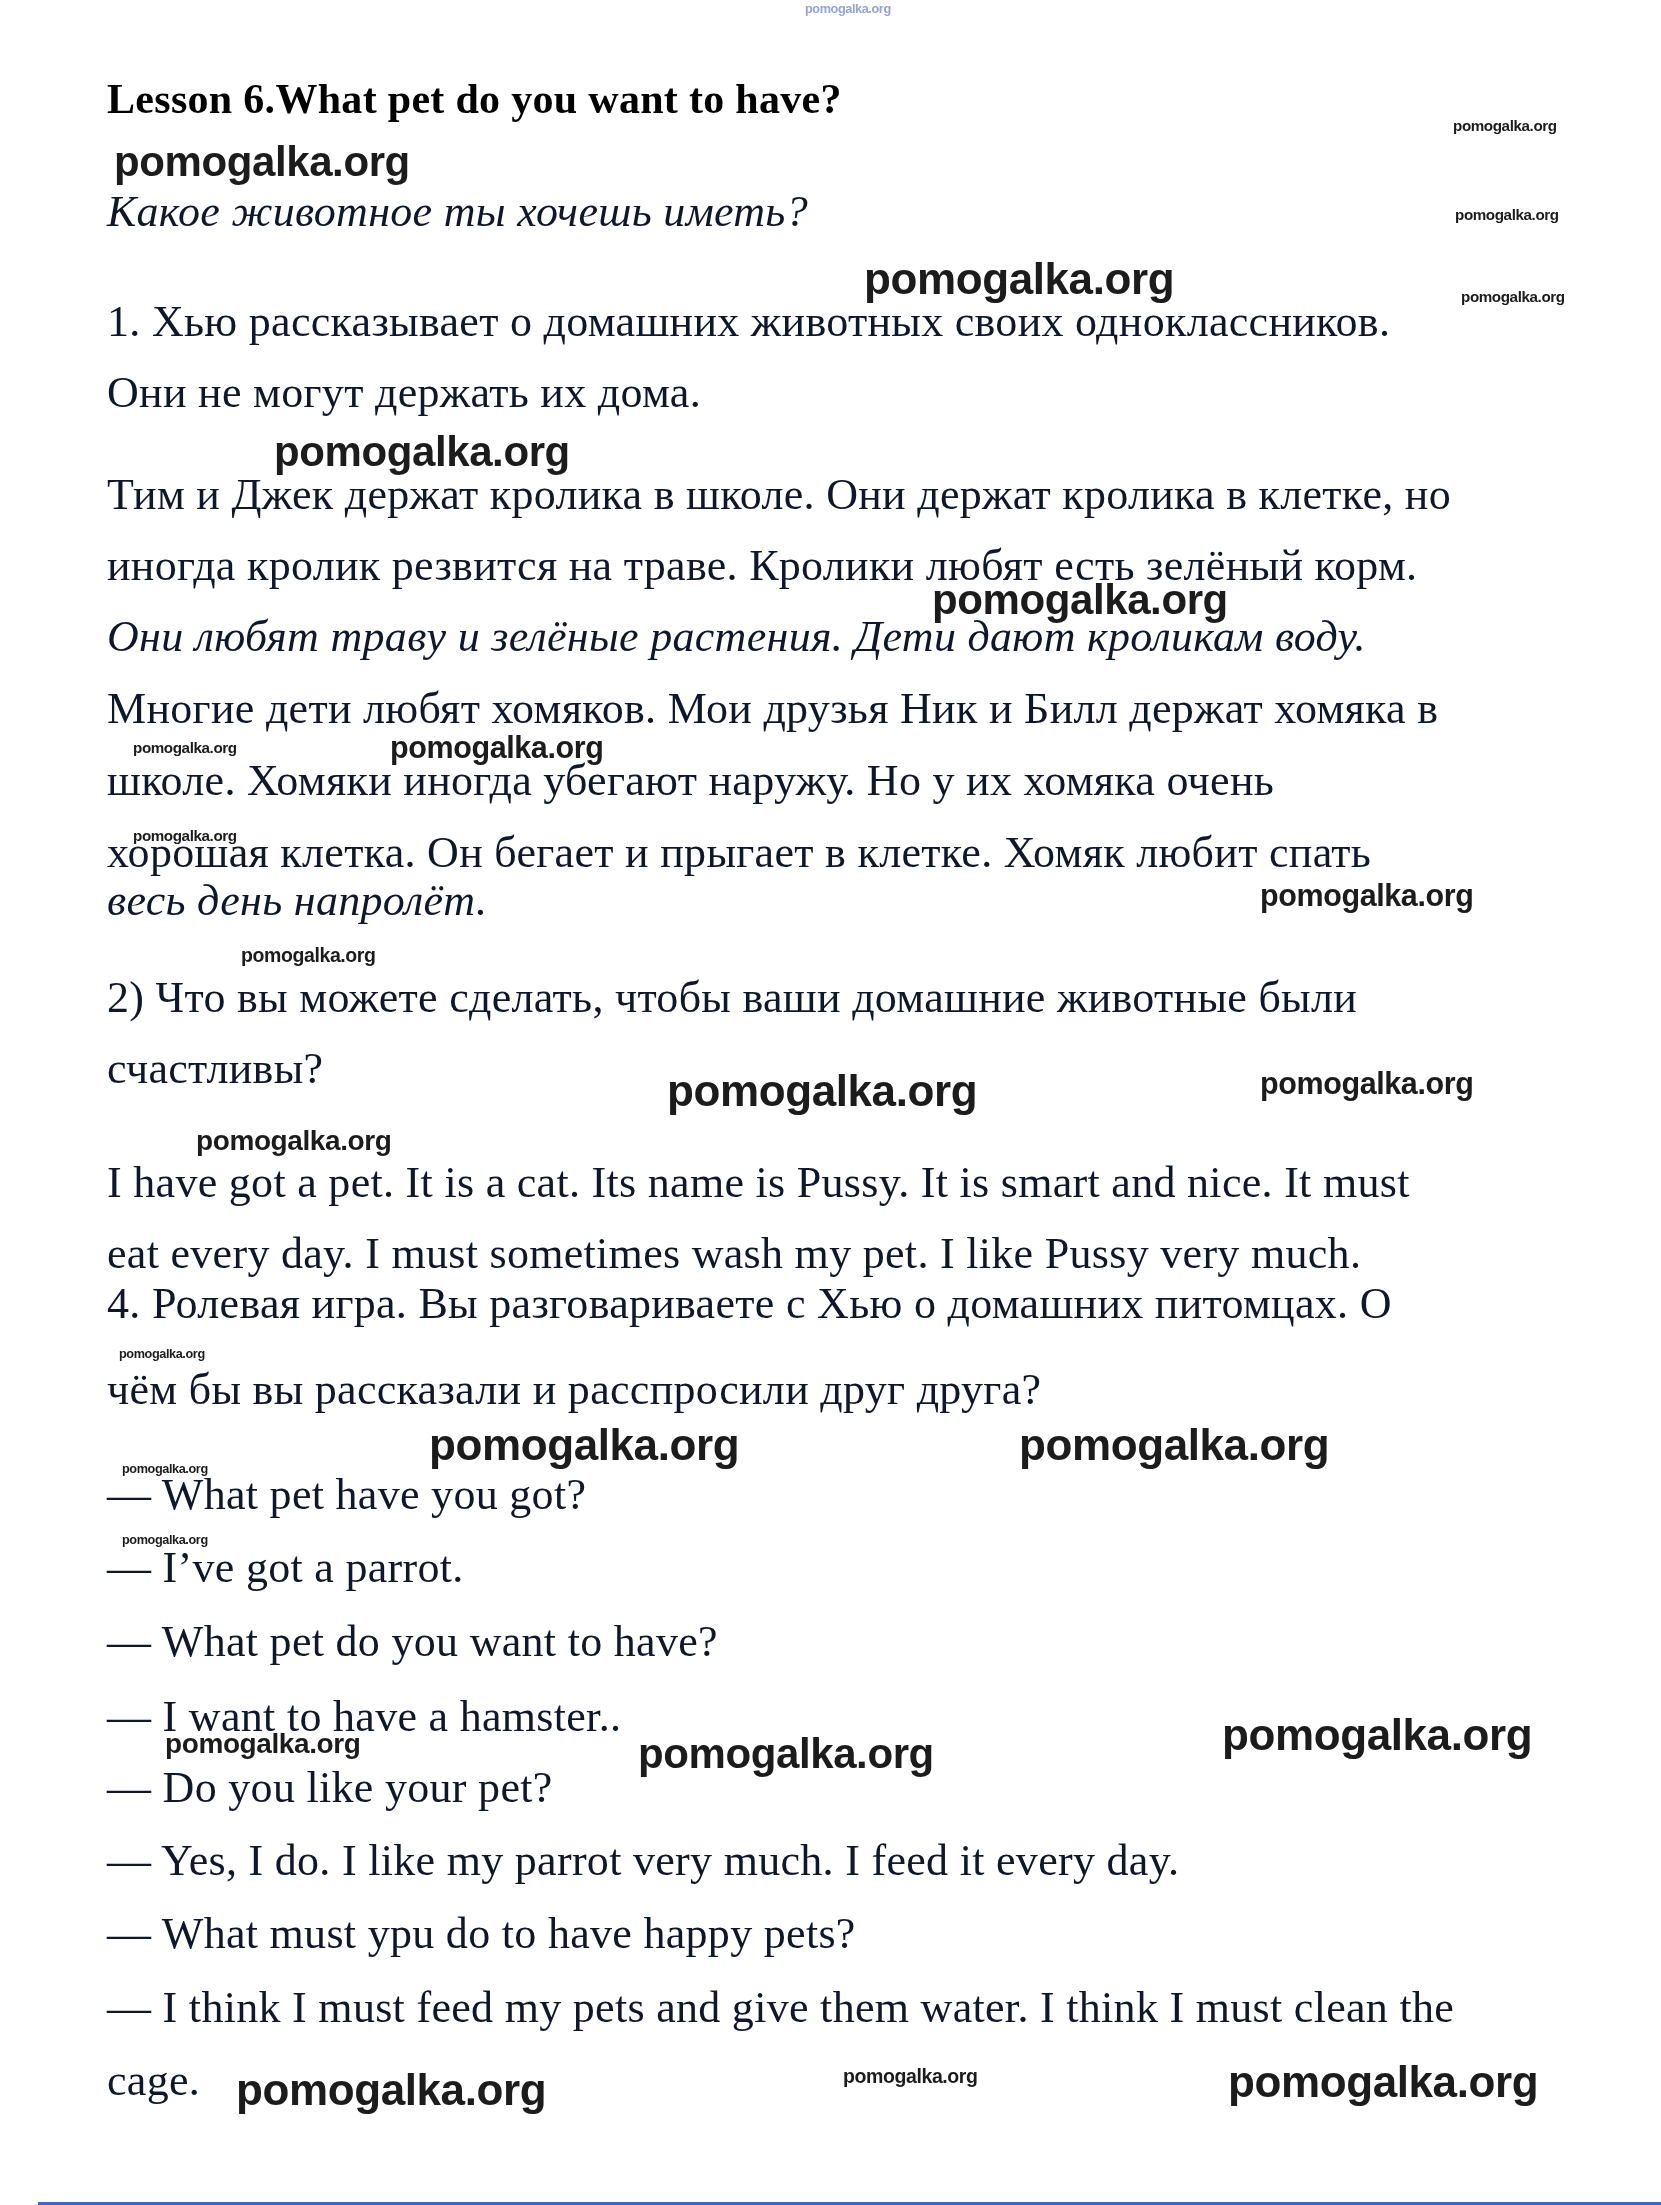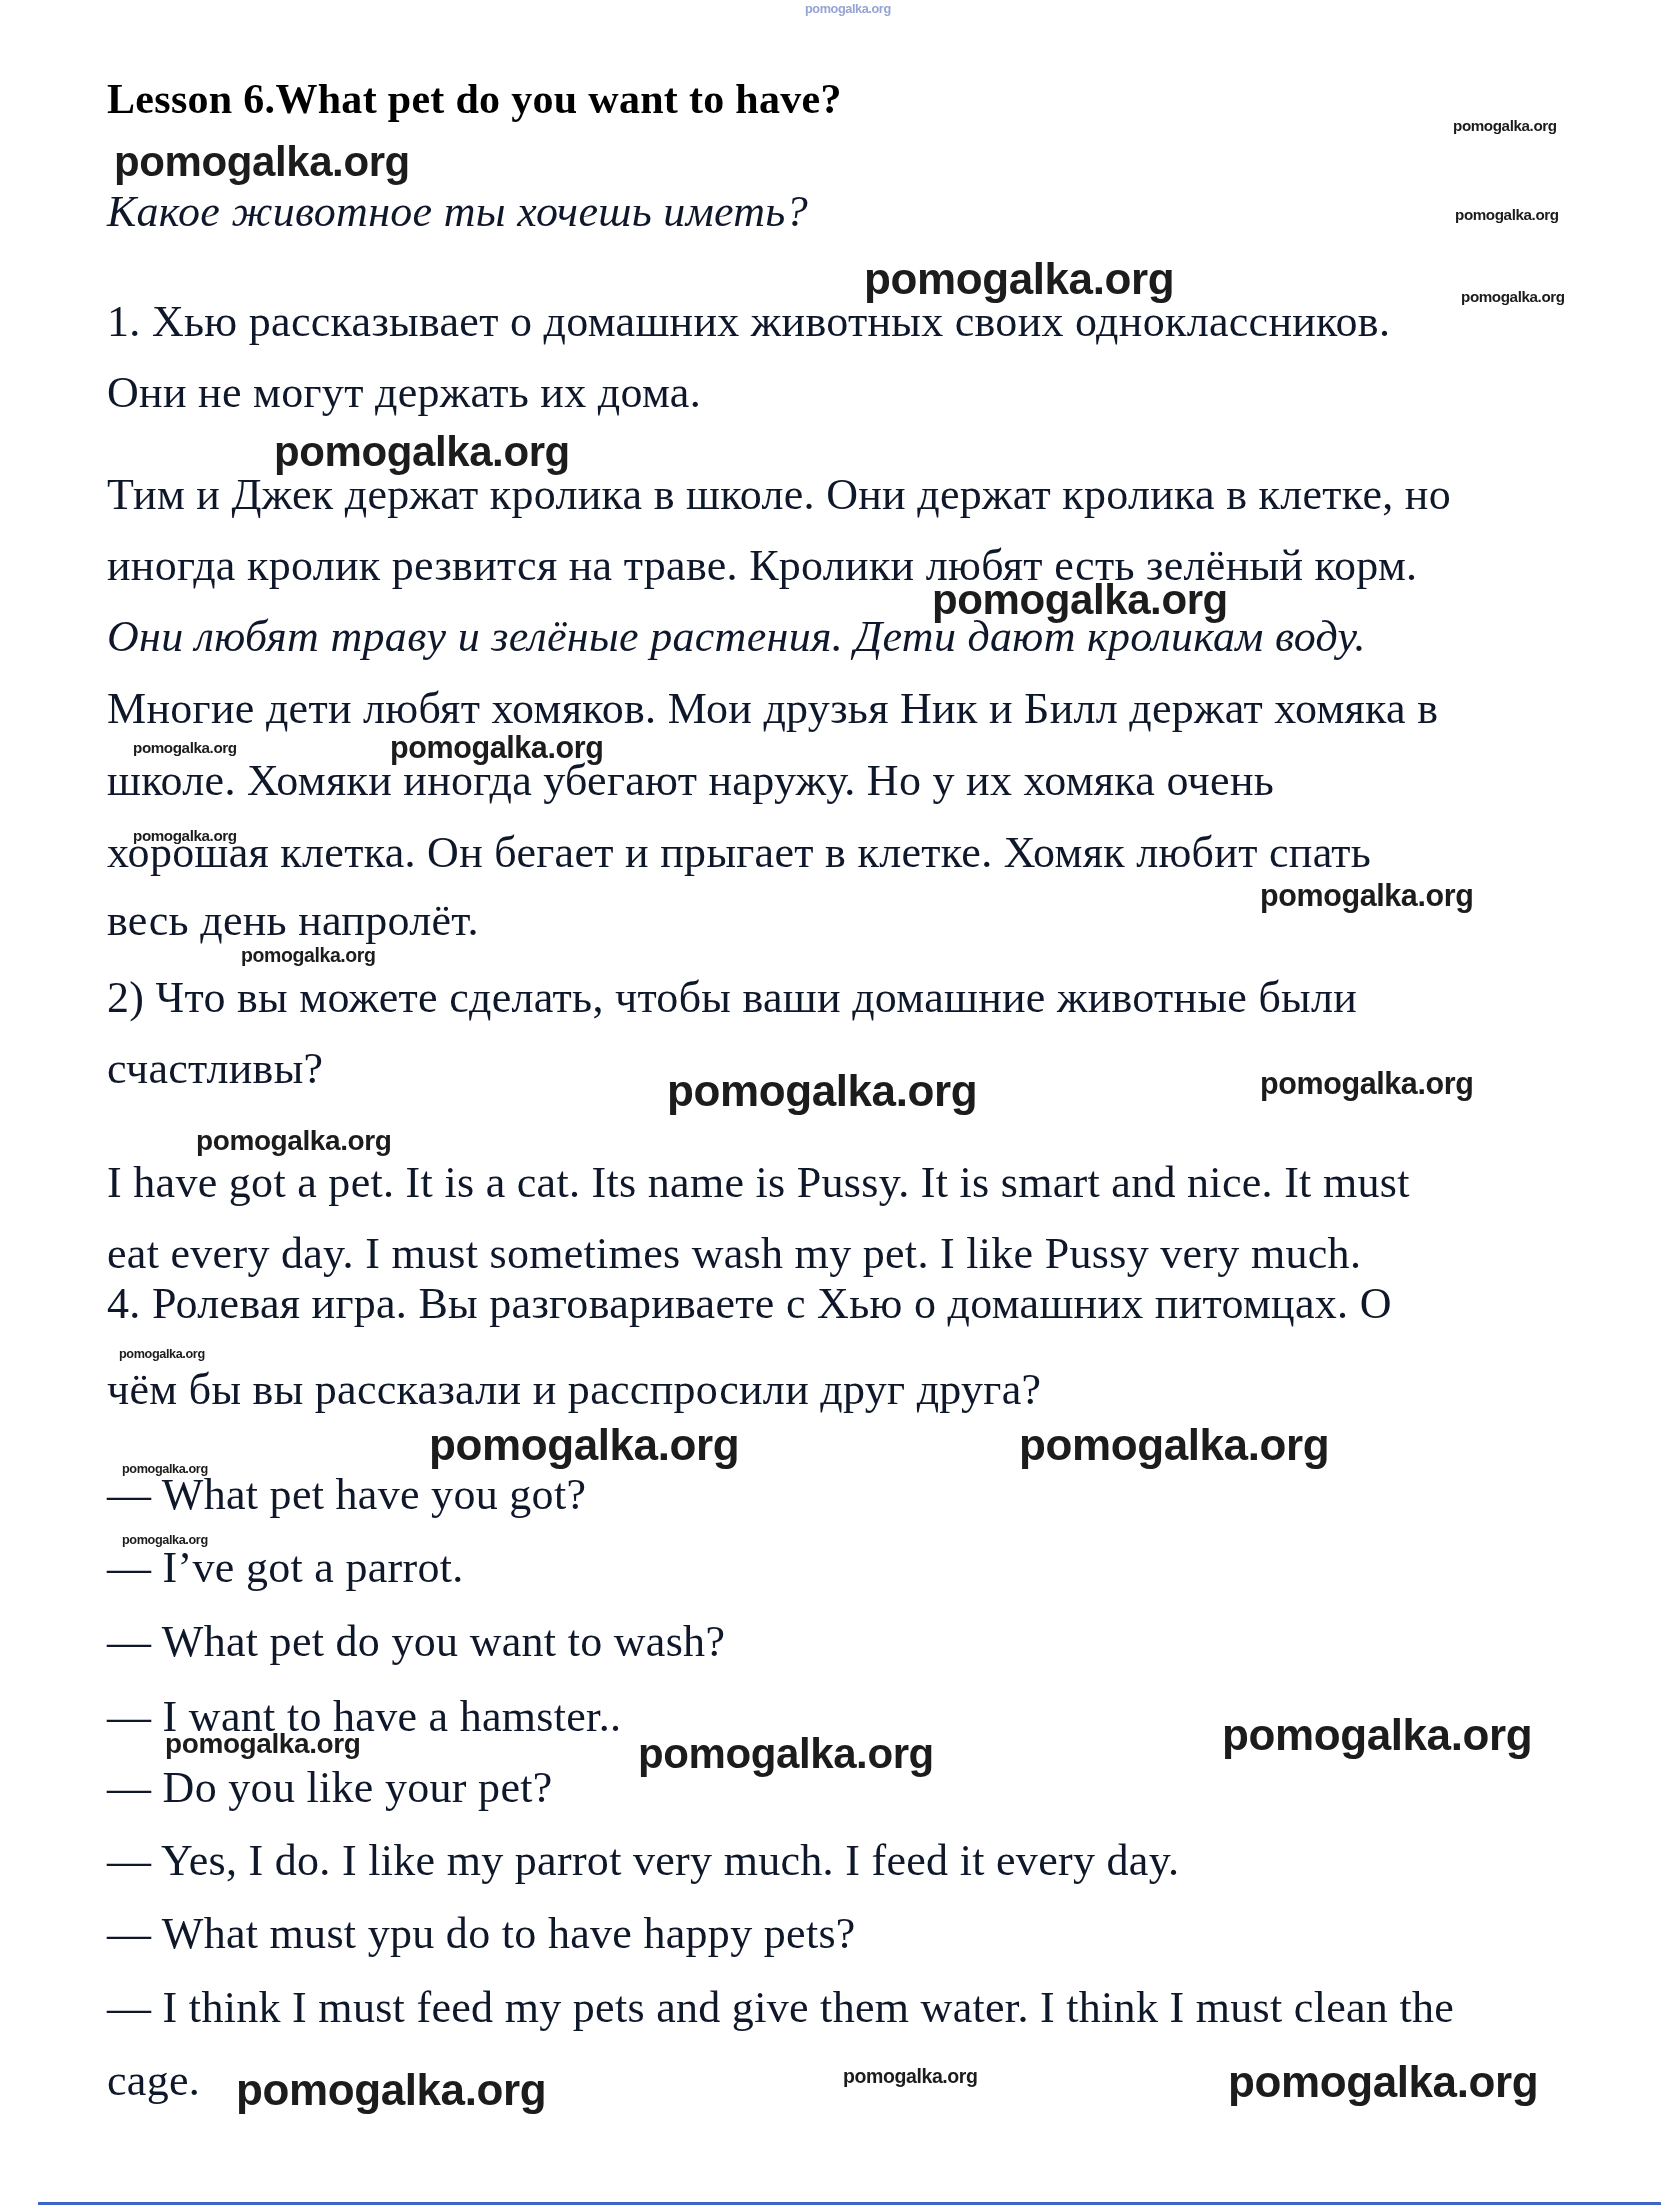--- a/index.html
+++ b/index.html
@@ -96,30 +96,30 @@
   <div class="line subtitle" style="top:188px;">Какое животное ты хочешь иметь?</div>
 
   <div class="line" style="top:298px;">1. Хью рассказывает о домашних животных своих одноклассников.</div>
   <div class="line" style="top:471px;">Тим и Джек держат кролика в школе. Они держат кролика в клетке, но</div>
   <div class="line" style="top:369px;">Они не могут держать их дома.</div>
   <div class="line" style="top:542px;">иногда кролик резвится на траве. Кролики любят есть зелёный корм.</div>
   <div class="line" style="top:613px;font-style:italic;">Они любят траву и зелёные растения. Дети дают кроликам воду.</div>
   <div class="line" style="top:685px;">Многие дети любят хомяков. Мои друзья Ник и Билл держат хомяка в</div>
   <div class="line" style="top:757px;">школе. Хомяки иногда убегают наружу. Но у их хомяка очень</div>
   <div class="line" style="top:829px;">хорошая клетка. Он бегает и прыгает в клетке. Хомяк любит спать</div>
-  <div class="line" style="top:897px;">весь день напролёт.</div>
+  <div class="line" style="top:877px;font-style:italic;">весь день напролёт.</div>
   <div class="line" style="top:974px;">2) Что вы можете сделать, чтобы ваши домашние животные были</div>
   <div class="line" style="top:1045px;">счастливы?</div>
   <div class="line" style="top:1159px;">I have got a pet. It is a cat. Its name is Pussy. It is smart and nice. It must</div>
   <div class="line" style="top:1230px;">eat every day. I must sometimes wash my pet. I like Pussy very much.</div>
   <div class="line" style="top:1280px;">4. Ролевая игра. Вы разговариваете с Хью о домашних питомцах. О</div>
   <div class="line" style="top:1366px;">чём бы вы рассказали и расспросили друг друга?</div>
   <div class="line" style="top:1471px;">— What pet have you got?</div>
   <div class="line" style="top:1544px;">— I’ve got a parrot.</div>
-  <div class="line" style="top:1618px;">— What pet do you want to wash?</div>
+  <div class="line" style="top:1618px;">— What pet do you want to have?</div>
   <div class="line" style="top:1693px;">— I want to have a hamster..</div>
   <div class="line" style="top:1764px;">— Do you like your pet?</div>
   <div class="line" style="top:1837px;">— Yes, I do. I like my parrot very much. I feed it every day.</div>
   <div class="line" style="top:1910px;">— What must ypu do to have happy pets?</div>
   <div class="line" style="top:1984px;">— I think I must feed my pets and give them water. I think I must clean the</div>
   <div class="line" style="top:2057px;">cage.</div>
 
   <div class="bottom-rule"></div>
 
 </div>

